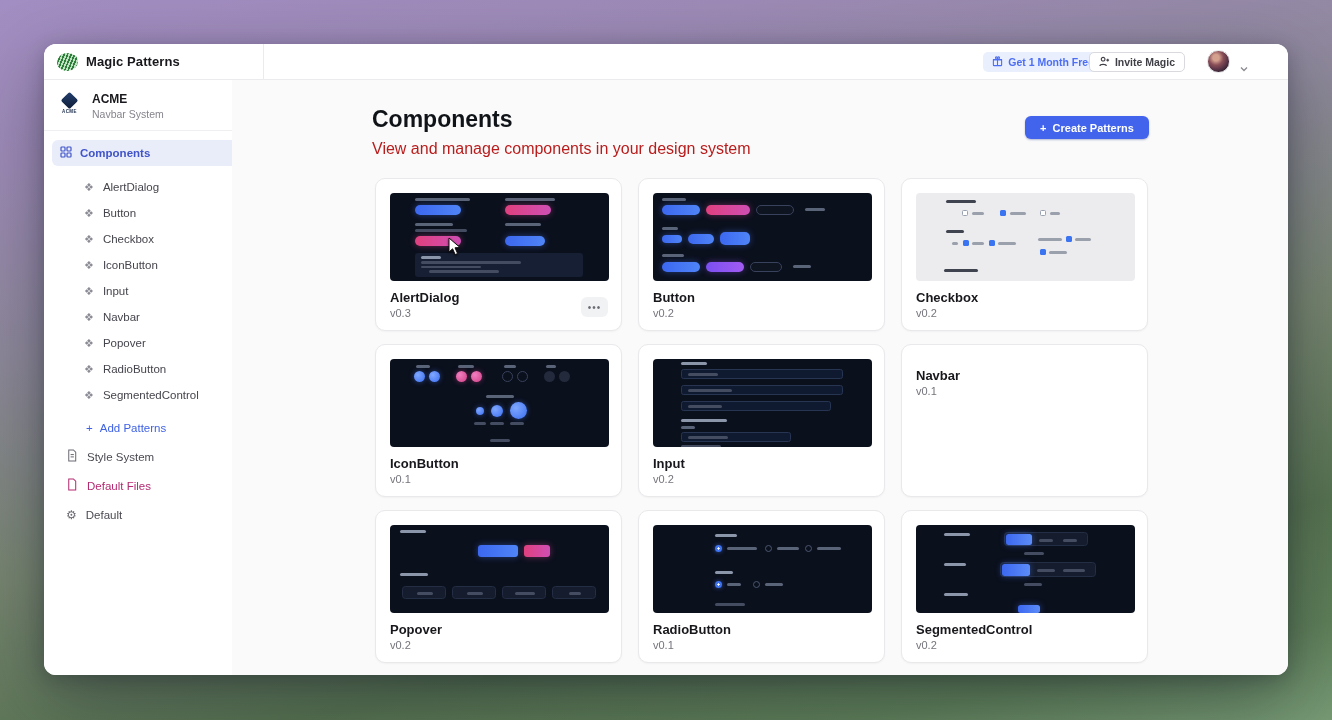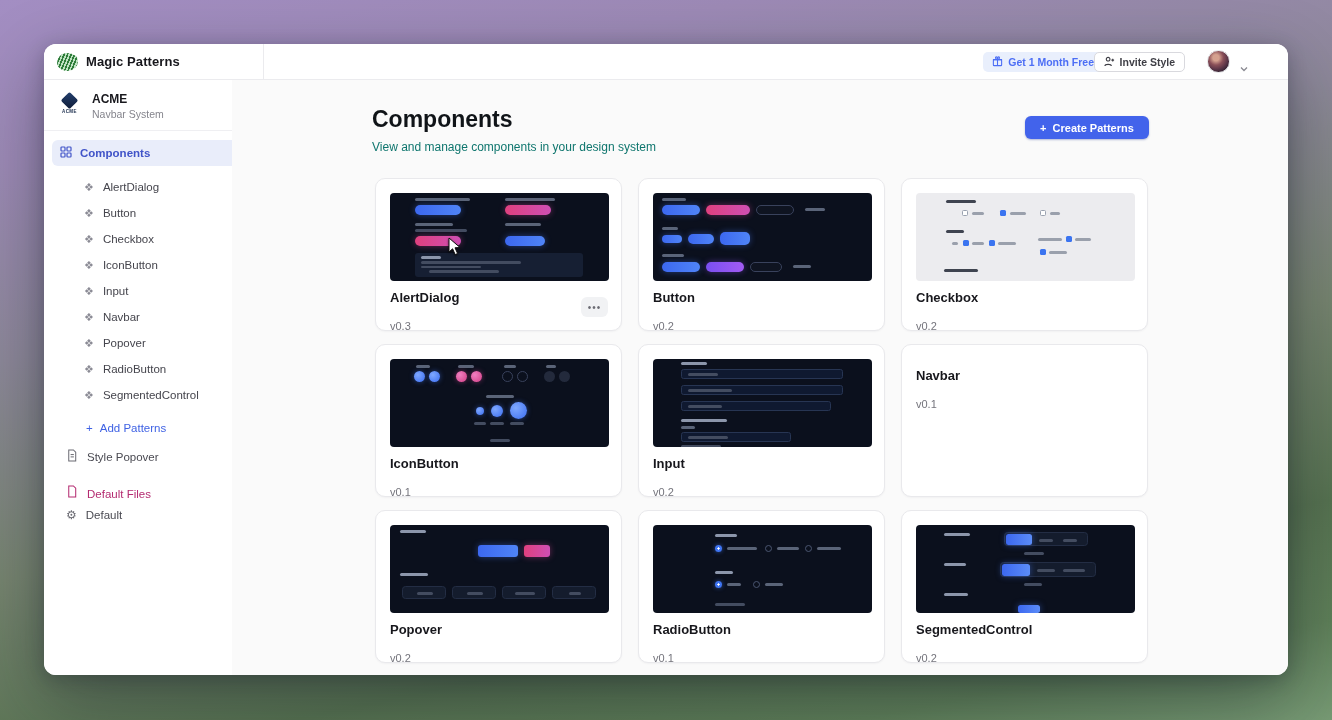--- a/index.html
+++ b/index.html
@@ -37,34 +37,34 @@
   .side-div { position:absolute; left:0; top:86px; width:100%; height:1px; background:#efeff2; }
   .nav-active { position:absolute; left:8px; right:8px; top:96px; height:26px; background:#e9edfa; border-radius:6px;
     display:flex; align-items:center; gap:8px; padding:0 8px; color:#4053c8; font-size:11.5px; font-weight:600; cursor:pointer; }
   .nav-active .chev { margin-left:auto; color:#9ca3af; }
   .comp-list { position:absolute; left:0; top:130px; width:100%; }
   .comp-item { height:26px; display:flex; align-items:center; gap:9px; padding-left:40px; font-size:11.5px; color:#45454d; cursor:pointer; }
   .dia { color:#8b8b95; font-size:11px; line-height:1; }
   .add-item { height:26px; margin-top:7px; display:flex; align-items:center; gap:7px; padding-left:42px; font-size:11.5px; color:#3f62e4; font-weight:500; cursor:pointer; }
   .side-foot { position:absolute; left:0; top:398px; width:100%; }
   .foot-item { height:29px; display:flex; align-items:center; gap:9px; padding-left:22px; font-size:11.5px; color:#4a4a52; cursor:pointer; }
-  .foot-item.pink { color:#b42a70;align-items:flex-end; }
+  .foot-item.pink { color:#b42a70; }
   .foot-item svg, .nav-active svg { flex:0 0 auto; }
   
   .main { position:absolute; left:188px; top:36px; right:0; bottom:0; background:#fafafa; }
   .pg-title { position:absolute; left:140px; top:26px; font-size:23px; font-weight:700; color:#101418; }
-  .pg-sub { position:absolute; left:140px; top:60px; font-size:12px; color:#0f766e; }
+  .pg-sub { position:absolute; left:140px; top:60px; font-size:16px; color:#b91c1c; }
   .create-btn { position:absolute; left:793px; top:36px; width:124px; height:23px; background:#4263eb; color:#fff;
     border-radius:6px; display:flex; align-items:center; justify-content:center; gap:6px; font-size:11px; font-weight:600; cursor:pointer;
     box-shadow:0 1px 2px rgba(40,60,150,.35); }
   .grid { position:absolute; left:143px; top:98px; display:grid; grid-template-columns:repeat(3,247px); grid-auto-rows:153px; gap:13px 16px; }
   .card { background:#fff; border:1px solid #e9e9ec; border-radius:10px; padding:14px; position:relative; cursor:pointer;
     box-shadow:0 1px 2px rgba(16,24,40,.04); }
   .card-title { font-size:13px; font-weight:700; color:#17171c; margin-top:9px; }
-  .card-ver { font-size:11px; color:#74747c; margin-top:15px; }
+  .card-ver { font-size:11px; color:#74747c; margin-top:2px; }
   .menu-btn { position:absolute; right:13px; bottom:13px; width:27px; height:20px; background:#f1f2f4; border-radius:6px;
     display:flex; align-items:center; justify-content:center; color:#6b6b73; font-size:10px; letter-spacing:1px; cursor:pointer; }
   
   .th { position:relative; width:219px; height:88px; border-radius:4px; overflow:hidden; }
   .dk { background:#0b101d; }
   .lt { background:#ececef; }
   .tl { position:absolute; height:3px; border-radius:1.5px; background:#5a6478; }
   .tld { background:#434c60; } .tlb { background:#8c96ab; } .tlk { background:#3f4450; } .tlg { background:#9aa0ac; }
   .pill { position:absolute; height:10px; border-radius:5px; }
   .pb { background:linear-gradient(90deg,#3c68f0,#4f84f7); box-shadow:0 0 6px rgba(70,120,245,.45); }
@@ -109,21 +109,21 @@
           </svg></span>
       <span>Get 1 Month Free</span>
     </div>
     <div class="pillbtn btn-invite">
       <span><svg width="11" height="11" viewBox="0 0 12 12" fill="none" stroke="#3f3f46" stroke-width="1.2">
             <circle cx="4.5" cy="3.5" r="2"></circle>
             <path d="M1 11 C1 8.5 8 8.5 8 11"></path>
             <line x1="9.5" y1="3" x2="9.5" y2="6"></line>
             <line x1="8" y1="4.5" x2="11" y2="4.5"></line>
           </svg></span>
-      <span>Invite Style</span>
+      <span>Invite Magic</span>
     </div>
     <div class="avatar"></div>
     <span class="av-chev"><svg width="8" height="6" viewBox="0 0 8 6" fill="none" stroke="currentColor" stroke-width="1.3">
           <polyline points="1,1.5 4,4.5 7,1.5"></polyline>
         </svg></span>
   </div>
 
   <div class="sidebar">
     <div class="logo-row">
       <div class="mp-mark"></div>
@@ -198,21 +198,21 @@
         </div>
     </div>
 
     <div class="side-foot">
       <div class="foot-item">
         <span><svg width="12" height="13" viewBox="0 0 12 14" fill="none" stroke="#6b6b73" stroke-width="1.1">
               <path d="M2.5 1h5l2.5 2.5V13h-7.5z"></path>
               <line x1="4.5" y1="6" x2="8" y2="6"></line>
               <line x1="4.5" y1="8.5" x2="8" y2="8.5"></line>
             </svg></span>
-        <span>Style Popover</span>
+        <span>Style System</span>
       </div>
       <div class="foot-item pink">
         <span><svg width="12" height="13" viewBox="0 0 12 14" fill="none" stroke="#b42a70" stroke-width="1.1">
               <path d="M2.5 1h5l2.5 2.5V13h-7.5z"></path>
             </svg></span>
         <span>Default Files</span>
       </div>
       <div class="foot-item">
         <span style="font-size:12px;color:#6b6b73;line-height:1;">⚙</span>
         <span>Default</span>

